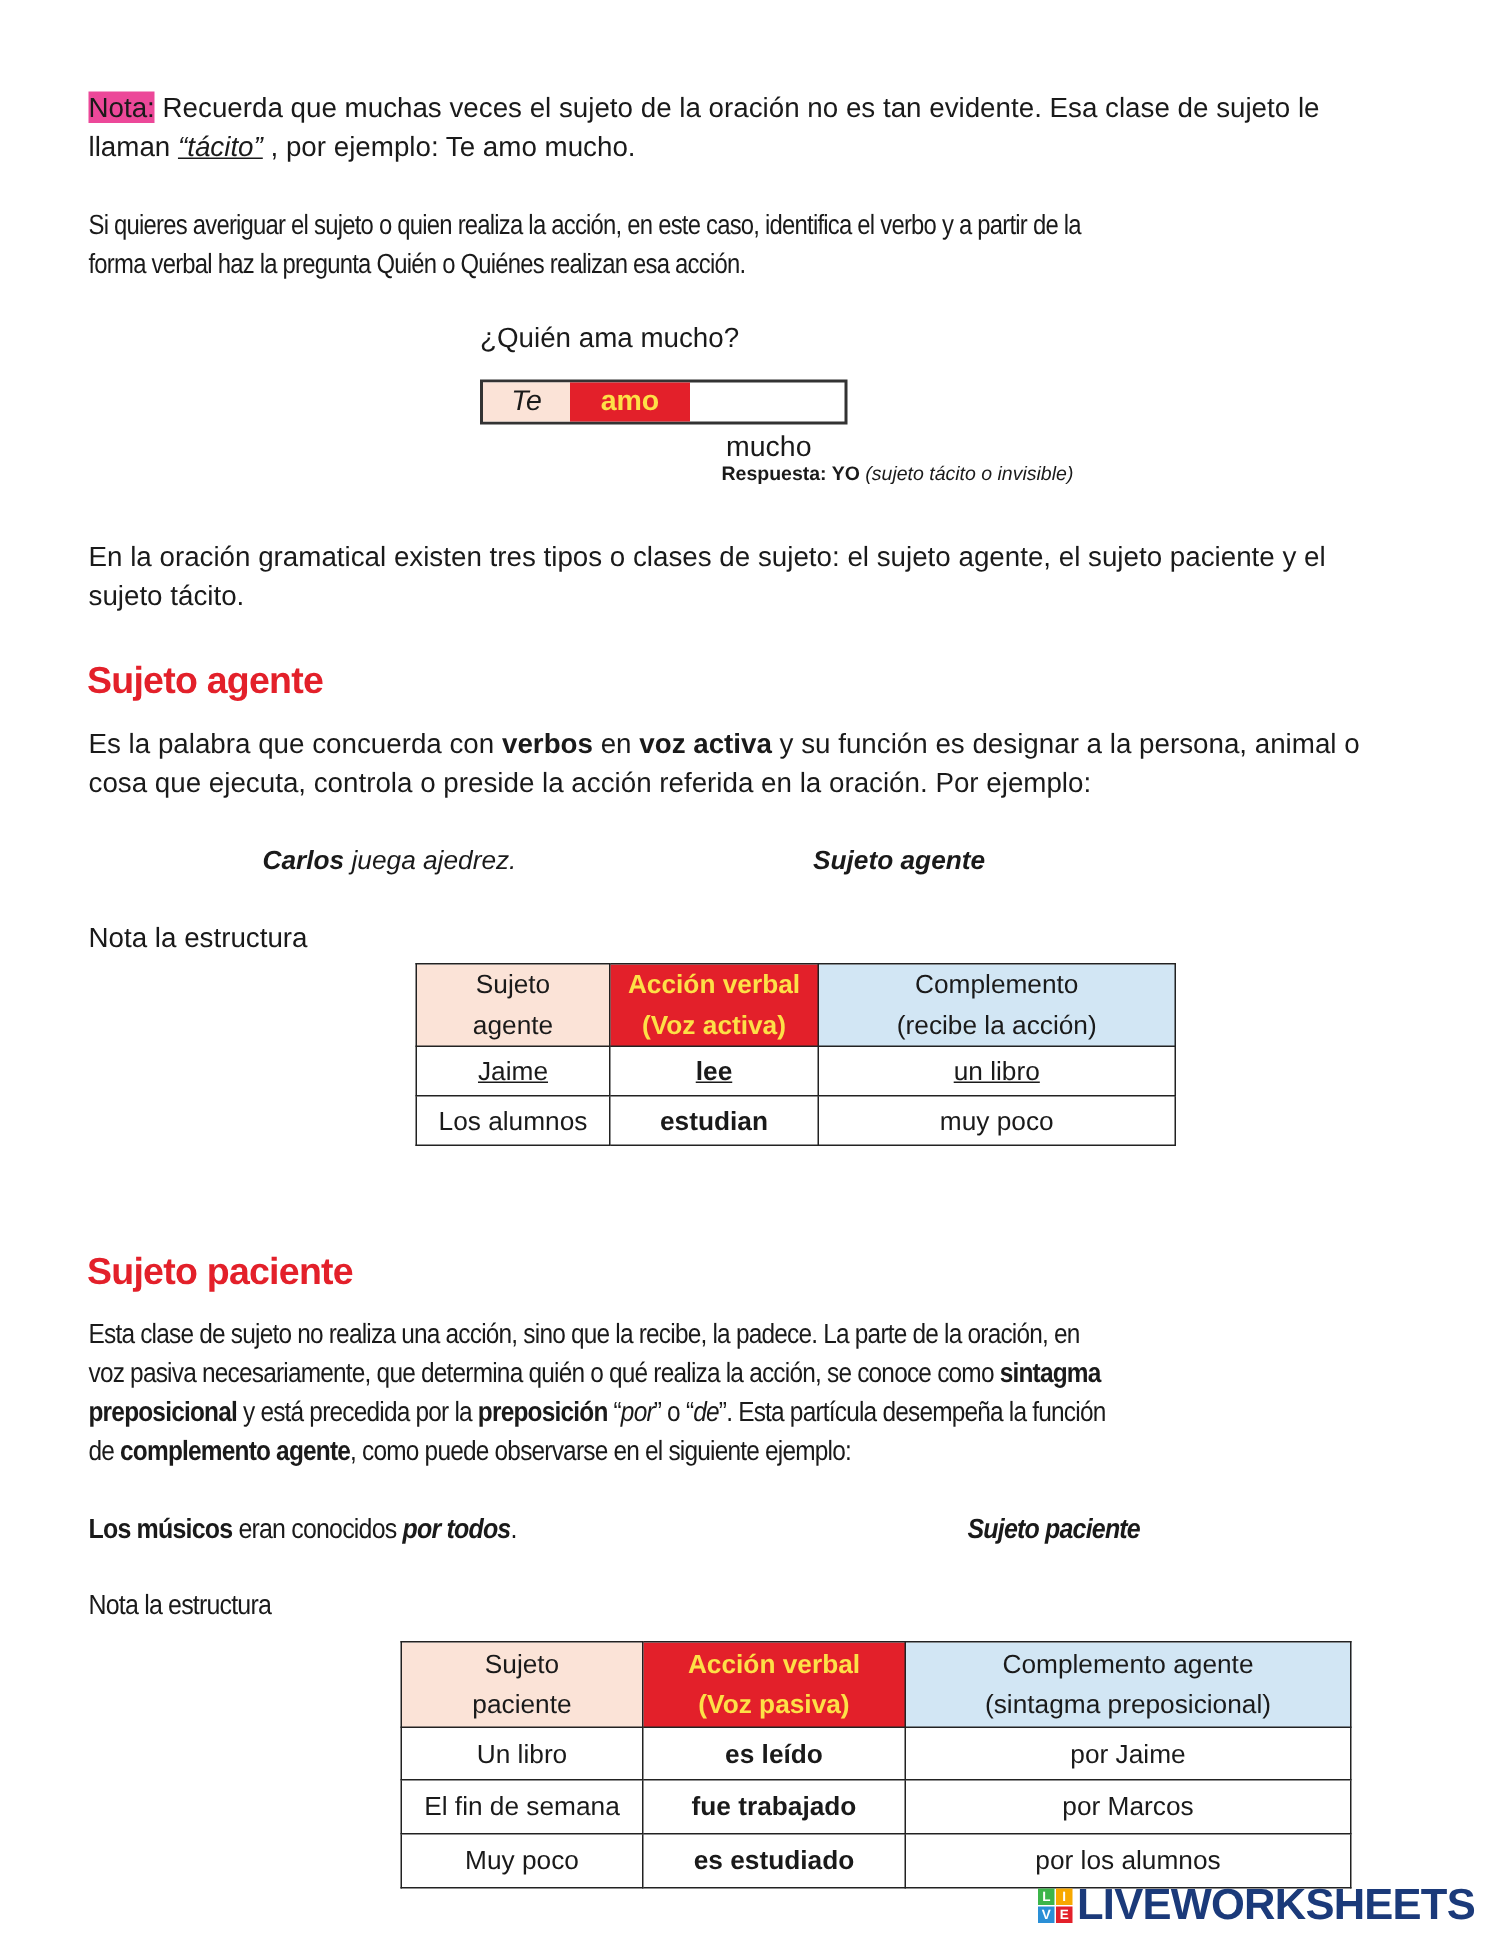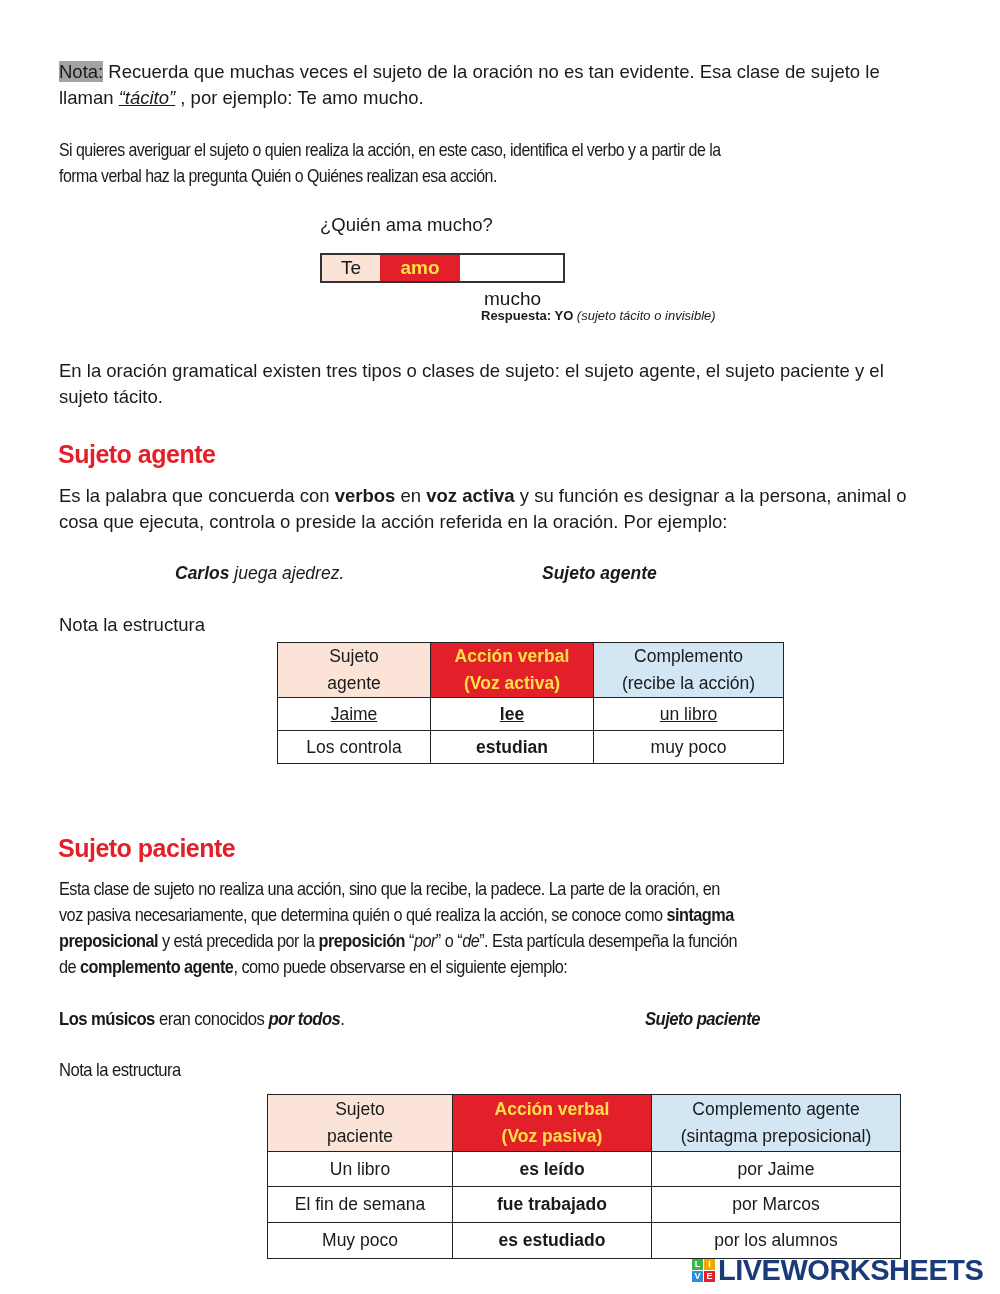--- a/index.html
+++ b/index.html
@@ -1,32 +1,32 @@
 <!DOCTYPE html>
 <html><head>
 <meta charset="utf-8">
 <style>
   html, body { margin:0; padding:0; background:#ffffff; }
   body { width:1000px; height:1294px; position:relative; overflow:hidden;
          font-family:"Liberation Sans", "DejaVu Sans", sans-serif; color:#1a1a1a; }
   .abs { position:absolute; }
   .p { font-size:18.5px; line-height:26px; margin:0; }
-  .hl { background:#a3a3a3; }
+  .hl { background:#ec4899; }
   .u { text-decoration:underline; font-style:italic; }
   .b { font-weight:bold; }
   .i { font-style:italic; }
   .bi { font-weight:bold; font-style:italic; }
   .heading { font-size:25px; font-weight:bold; color:#e3202a; letter-spacing:-0.5px; margin:0; }
   .cond { font-size:18.5px; line-height:26px; transform-origin:left top; letter-spacing:-0.6px; margin:0; }
 
   .strip { display:flex; border:2px solid #333; height:26px; font-size:19px; }
   .strip div { display:flex; align-items:center; justify-content:center; }
 
   table.grid { border-collapse:collapse; font-size:17.5px; }
-  table.grid td { border:1.5px solid #222; text-align:center; padding:0 20px; }
+  table.grid td { border:1.5px solid #222; text-align:center; padding:0 8px; }
   table.grid tr.hdr td { line-height:27px; }
   .c-peach { background:#fbe3d7; }
   .c-red { background:#e3202a; color:#fde047; font-weight:bold; }
   .c-blue { background:#d2e6f4;margin-top:44px; }
 
   .logo { display:flex; align-items:center; }
   .logo-grid { display:grid; grid-template-columns:11px 11px; grid-template-rows:11px 11px; gap:1px; margin-right:3px; }
   .logo-grid span { font-size:9px; font-weight:bold; color:#fff; display:flex; align-items:center; justify-content:center; line-height:1; }
   .logo-text { font-size:29px; font-weight:bold; color:#1b3a7a; letter-spacing:-0.5px; }
 </style>
@@ -39,21 +39,21 @@
 </p>
 
 <p class="cond abs" style="left:59px; top:137px; transform:scaleX(0.86); white-space:nowrap;">
   <span>Si quieres averiguar el sujeto o quien realiza la acción, en este caso, identifica el verbo y a partir de la</span><br>
   <span>forma verbal haz la pregunta Quién o Quiénes realizan esa acción.</span>
 </p>
 
 <div class="p abs" style="left:320px; top:212px;">¿Quién ama mucho?</div>
 
 <div class="strip abs" style="left:320px; top:253px; width:241px;">
-  <div class="c-peach" style="width:58px;">Te</div>
+  <div class="c-peach" style="width:58px;font-style:italic;">Te</div>
   <div class="c-red" style="width:80px;">amo</div>
   <div class="c-blue" style="flex:1; border-left:2px solid #333;">mucho</div>
 </div>
 
 <div class="abs" style="left:481px; top:308px; font-size:13px;">
   <span class="b">Respuesta: YO</span><span class="i"> (sujeto tácito o invisible)</span>
 </div>
 
 <p class="p abs" style="left:59px; top:358px;">
   <span>En la oración gramatical existen tres tipos o clases de sujeto: el sujeto agente, el sujeto paciente y el</span><br>
@@ -80,21 +80,21 @@
     <td class="c-peach" style="width:112px;"><span>Sujeto</span><br><span>agente</span></td>
     <td class="c-red" style="width:122px;"><span>Acción verbal</span><br><span>(Voz activa)</span></td>
     <td class="c-blue"><span>Complemento</span><br><span>(recibe la acción)</span></td>
   </tr>
   <tr style="height:33px;text-decoration:underline;">
     <td>Jaime</td>
     <td class="b">lee</td>
     <td>un libro</td>
   </tr>
   <tr style="height:33px;">
-    <td>Los controla</td>
+    <td>Los alumnos</td>
     <td class="b">estudian</td>
     <td>muy poco</td>
   </tr>
 </tbody>
   </table>
 
 <h2 class="heading abs" style="left:58px; top:834px;">Sujeto paciente</h2>
 
 <p class="cond abs" style="left:59px; top:876px; transform:scaleX(0.88); white-space:nowrap;">
   <span>Esta clase de sujeto no realiza una acción, sino que la recibe, la padece. La parte de la oración, en</span><br>

